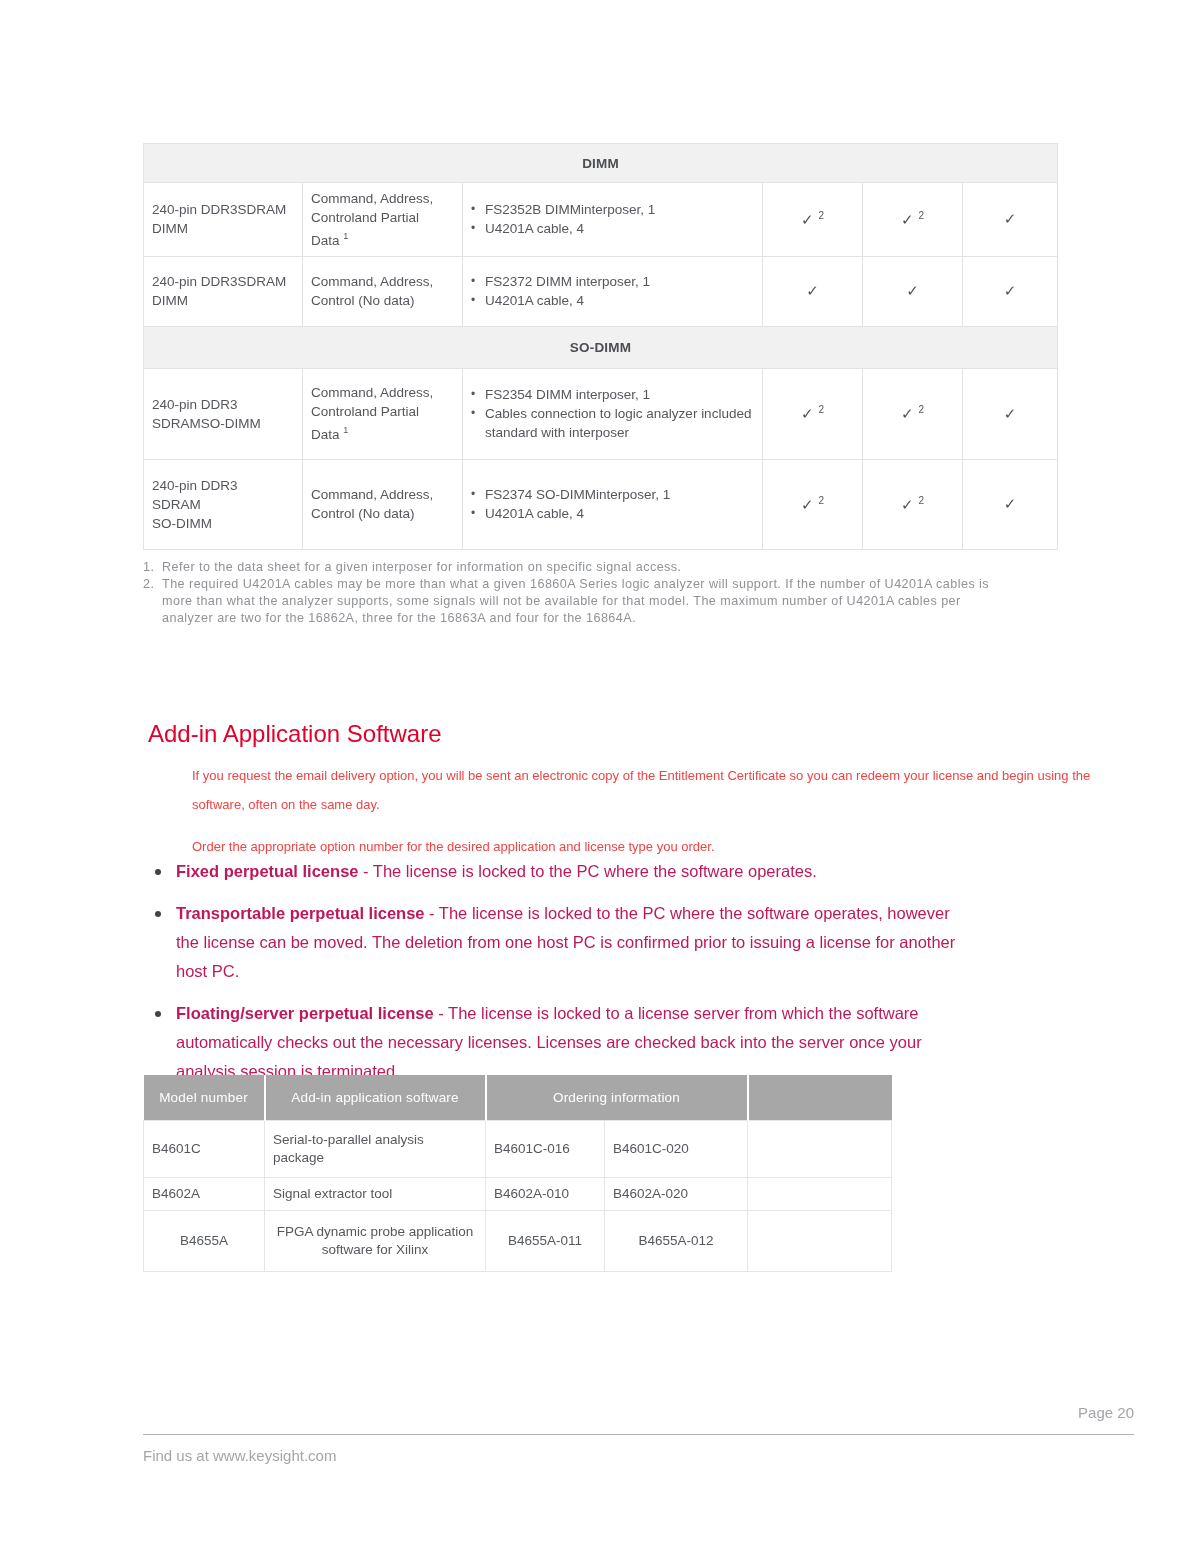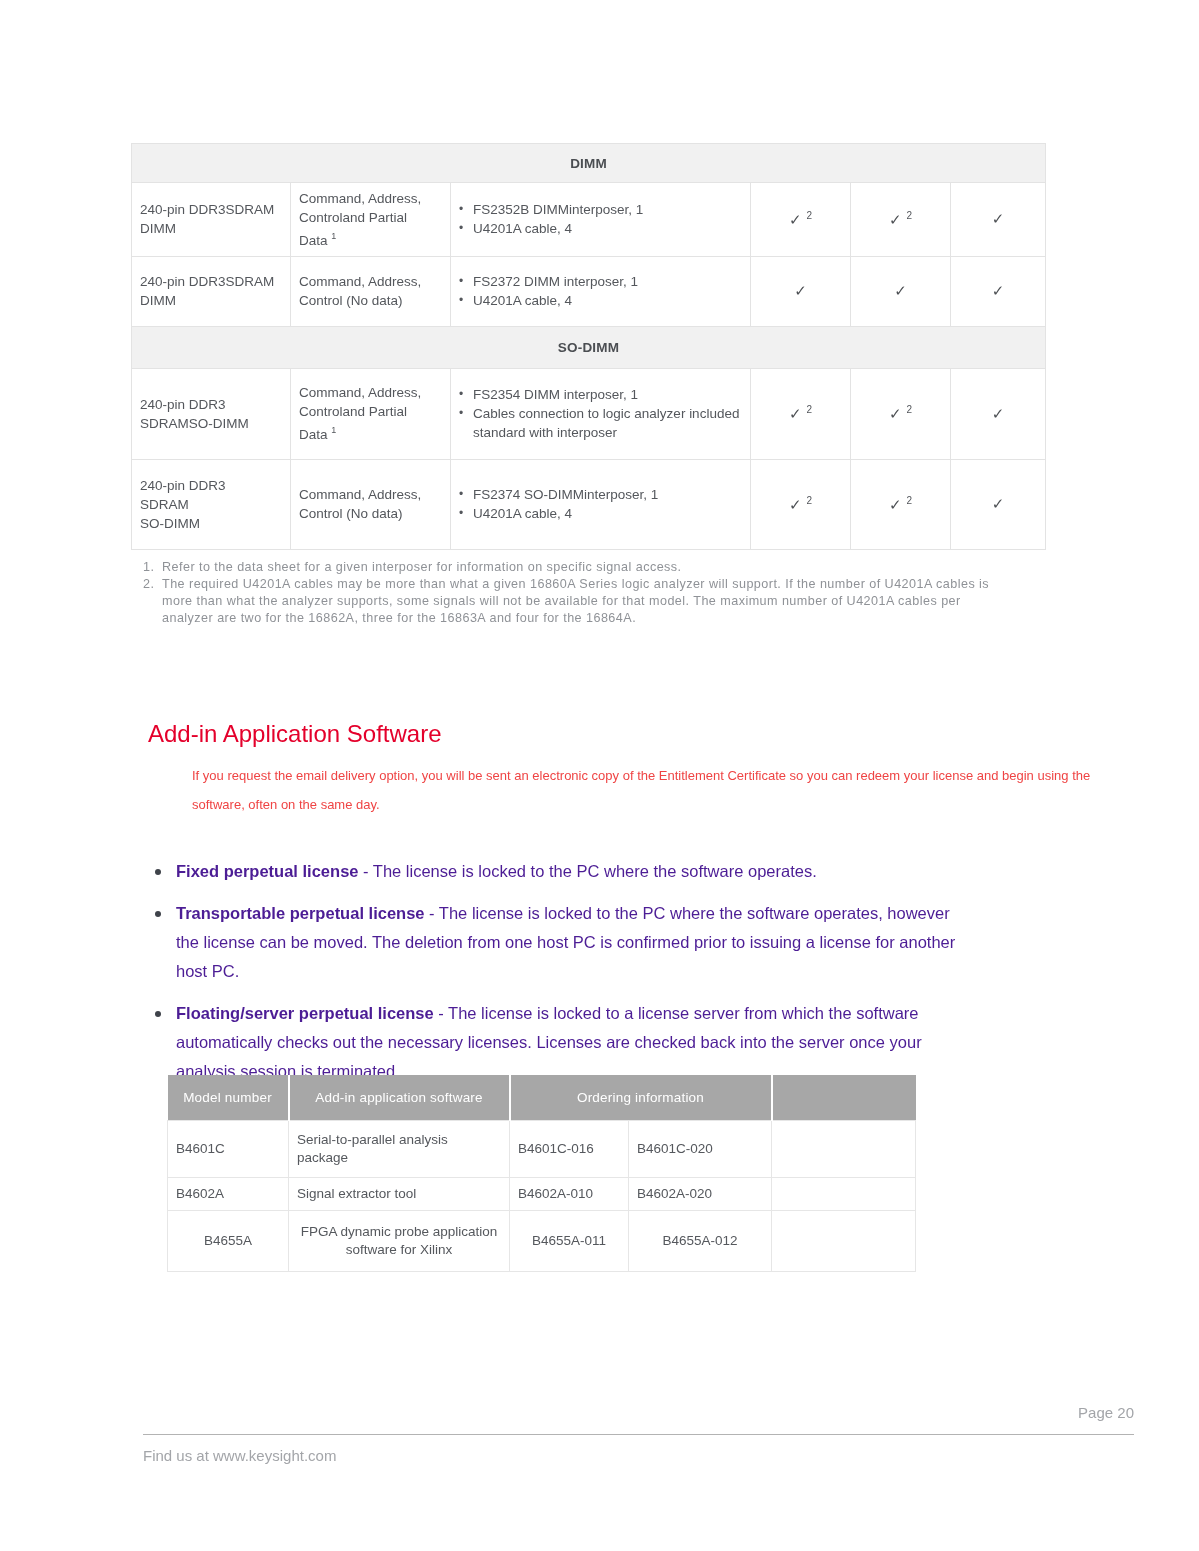--- a/index.html
+++ b/index.html
@@ -2,21 +2,21 @@
 <html><head>
 <meta charset="utf-8">
 <style>
   html,body{margin:0;padding:0;background:#ffffff;}
   .page{
     position:relative;width:1199px;height:1551px;background:#ffffff;
     font-family:"Liberation Sans", sans-serif;overflow:hidden;
   }
 
   
-  .t1wrap{position:absolute;left:131px;top:143px;}
+  .t1wrap{position:absolute;left:143px;top:143px;}
   table.t1{border-collapse:collapse;table-layout:fixed;width:914px;}
   .t1 td{border:1px solid #e3e3e3;font-size:13.5px;color:#54575c;vertical-align:middle;}
   .t1 tr.sec td{
     background:#f1f1f1;text-align:center;font-weight:bold;color:#4b4e52;
     font-size:13.5px;letter-spacing:.2px;
   }
   .t1 td.product{padding:6px 8px;white-space:pre-line;line-height:19px;}
   .t1 td.signals{padding:6px 8px;line-height:19px;}
   .t1 td.signals sup{font-size:9px;}
   .t1 td.parts{padding:6px 8px 6px 8px;line-height:19px;}
@@ -42,31 +42,31 @@
   .para{
     position:absolute;left:148px;width:908px;
     font-size:13px;color:#ef4444;line-height:29px;margin-left:44px;
   }
   .para1{top:748px;}
   .para2{top:819px;}
 
   .bullets{position:absolute;left:148px;top:857px;width:824px;margin:0;padding:0;list-style:none;}
   .bullets li{
     position:relative;padding-left:28px;margin:0 0 13px 0;
-    font-size:16.5px;color:#4c1d95;line-height:29px;
+    font-size:16.5px;color:#be185d;line-height:29px;
   }
   .bullets li .dot{
     position:absolute;left:7px;top:12px;width:6px;height:6px;border-radius:50%;
     background:#3f434a;
   }
   .bullets li b{font-weight:bold;}
 
   
   .t2wrap{position:absolute;left:143px;top:1075px;}
-  table.t2{border-collapse:collapse;table-layout:fixed;width:748px;margin-left:24px;}
+  table.t2{border-collapse:collapse;table-layout:fixed;width:748px;}
   .t2 td{font-size:13.5px;vertical-align:middle;}
   .t2 td.dark{
     background:#a7a7a7;color:#ffffff;text-align:center;height:43px;
     border-right:2px solid #ffffff;font-weight:400;letter-spacing:.2px;
   }
   .t2 td.dark:last-child{border-right:none;}
   .t2 td.sub{
     background:#f0f0f0;color:#47494d;font-weight:bold;text-align:center;
     height:72px;border:1px solid #e0e0e0;line-height:19px;padding:0 8px;
   }
@@ -180,20 +180,21 @@
   </div>
 
   <div class="footnotes" id="footnotes">
       <div class="footnote"><span class="fn-num">1.</span><span>Refer to the data sheet for a given interposer for information on specific signal access.</span></div>
       <div class="footnote"><span class="fn-num">2.</span><span>The required U4201A cables may be more than what a given 16860A Series logic analyzer will support. If the number of U4201A cables is more than what the analyzer supports, some signals will not be available for that model. The maximum number of U4201A cables per analyzer are two for the 16862A, three for the 16863A and four for the 16864A.</span></div>
     </div>
 
   <h2 class="heading">Add-in Application Software</h2>
 
   <p class="para para1">If you request the email delivery option, you will be sent an electronic copy of the Entitlement Certificate so you can redeem your license and begin using the software, often on the same day.</p>
+  <p class="para para2">Order the appropriate option number for the desired application and license type you order.</p>
 
   <ul class="bullets" id="bullets">
       <li><span class="dot"></span><b>Fixed perpetual license</b><span> - The license is locked to the PC where the software operates.</span></li>
       <li><span class="dot"></span><b>Transportable perpetual license</b><span> - The license is locked to the PC where the software operates, however the license can be moved. The deletion from one host PC is confirmed prior to issuing a license for another host PC.</span></li>
       <li><span class="dot"></span><b>Floating/server perpetual license</b><span> - The license is locked to a license server from which the software automatically checks out the necessary licenses. Licenses are checked back into the server once your analysis session is terminated.</span></li>
     </ul>
 
   <div class="t2wrap">
     <table class="t2" id="t2">
       <colgroup>

